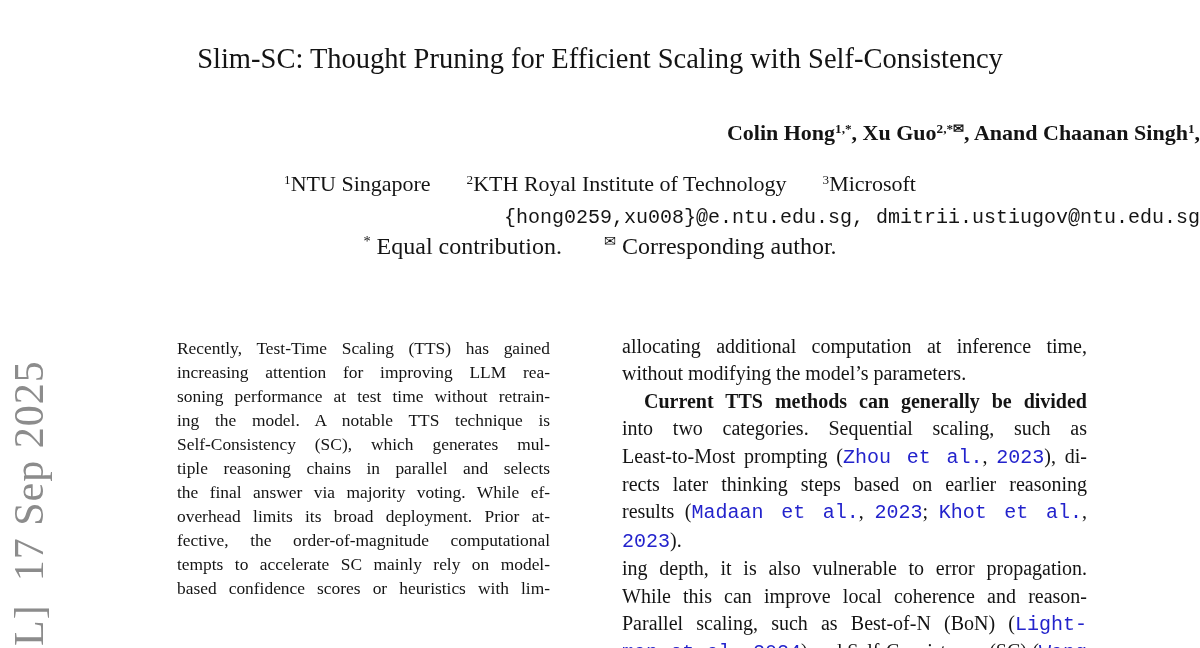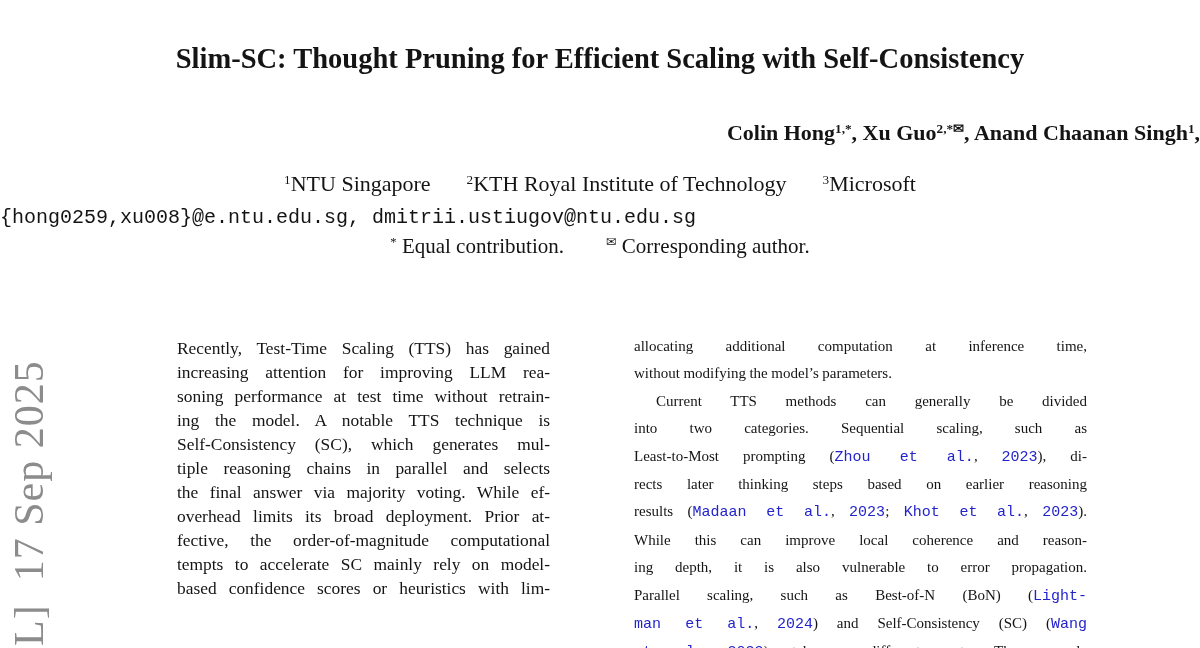--- a/index.html
+++ b/index.html
@@ -25,41 +25,41 @@
     font-size:42px;
     line-height:1;
     color:var(--wm);
     letter-spacing:1px;
     white-space:pre;
   }
   
   .title{
     position:absolute;top:42px;left:0;width:1200px;
     margin:0;text-align:center;
-    font-size:28.5px;font-weight:bold;line-height:34px;
+    font-size:28.5px;font-weight:normal;line-height:34px;
   }
   .authors-line{
     position:absolute;left:0;width:1200px;text-align:right;
     font-size:22px;font-weight:bold;line-height:27px;
   }
   #authors1{top:119px;}
   #authors2{top:146px;}
   .affils{
     position:absolute;top:170px;left:0;width:1200px;text-align:center;
     font-size:22px;line-height:27px;
   }
   .affil-item + .affil-item{margin-left:36px;}
   .emails{
-    position:absolute;top:204px;left:0;width:1200px;text-align:left;
+    position:absolute;top:204px;left:0;width:1200px;text-align:right;
     font-family:"Liberation Mono","DejaVu Sans Mono",monospace;
     font-size:20px;line-height:27px;
   }
   .notes{
     position:absolute;top:233px;left:0;width:1200px;text-align:center;
-    font-size:21px;line-height:26px;
+    font-size:24px;line-height:26px;
   }
   .note-item + .note-item{margin-left:42px;}
   sup, .sup{
     font-size:60%;
     vertical-align:baseline;
     position:relative;top:-0.55em;
     line-height:0;
   }
   
   .col{position:absolute;}
@@ -69,27 +69,26 @@
     margin:0 0 20px 0;
     font-size:21.5px;font-weight:bold;line-height:26px;
     text-align:center;
   }
   .abs-line{
     font-size:17.4px;line-height:24px;
     text-align:justify;text-align-last:justify;
     word-spacing:-0.2px;
   }
   .col-line{
-    font-size:15px;line-height:27.4px;
+    font-size:20px;line-height:27.4px;
     text-align:justify;text-align-last:justify;
     word-spacing:-0.2px;
-    margin-left:12px;
   }
   .col-line.end{text-align-last:left;}
-  .col-line.indent{text-indent:22px;}
+  .col-line.indent{text-indent:22px;font-weight:bold;}
   .cite{color:var(--cite);font-family:Liberation Mono, monospace;}
 </style>
 </head>
 <body>
 
 <div class="page">
 
   <div class="watermark">L]  17 Sep 2025</div>
 
   <h1 class="title">Slim-SC: Thought Pruning for Efficient Scaling with Self-Consistency</h1>
@@ -119,20 +118,20 @@
   </section>
 
   <section class="col col-right" id="right-col">
       <div class="col-line"><span>allocating additional computation at inference time,</span></div>
       <div class="col-line end"><span>without modifying the model’s parameters.</span></div>
       <div class="col-line indent"><span>Current TTS methods can generally be divided</span></div>
       <div class="col-line"><span>into two categories.  Sequential scaling, such as</span></div>
       <div class="col-line"><span>Least-to-Most prompting (</span><span class="cite">Zhou et al.</span><span>, </span><span class="cite">2023</span><span>), di-</span></div>
       <div class="col-line"><span>rects later thinking steps based on earlier reasoning</span></div>
       <div class="col-line"><span>results (</span><span class="cite">Madaan et al.</span><span>, </span><span class="cite">2023</span><span>; </span><span class="cite">Khot et al.</span><span>, </span><span class="cite">2023</span><span>).</span></div>
+      <div class="col-line"><span>ing depth, it is also vulnerable to error propagation.</span></div>
       <div class="col-line"><span>While this can improve local coherence and reason-</span></div>
-      <div class="col-line"><span>ing depth, it is also vulnerable to error propagation.</span></div>
       <div class="col-line"><span>Parallel scaling, such as Best-of-N (BoN) (</span><span class="cite">Light-</span></div>
       <div class="col-line"><span class="cite">man et al.</span><span>, </span><span class="cite">2024</span><span>) and Self-Consistency (SC) (</span><span class="cite">Wang</span></div>
       <div class="col-line"><span class="cite">et al.</span><span>, </span><span class="cite">2023</span><span>), takes a different route. They sample</span></div>
     </section>
 
 </div>
 
 </body></html>

